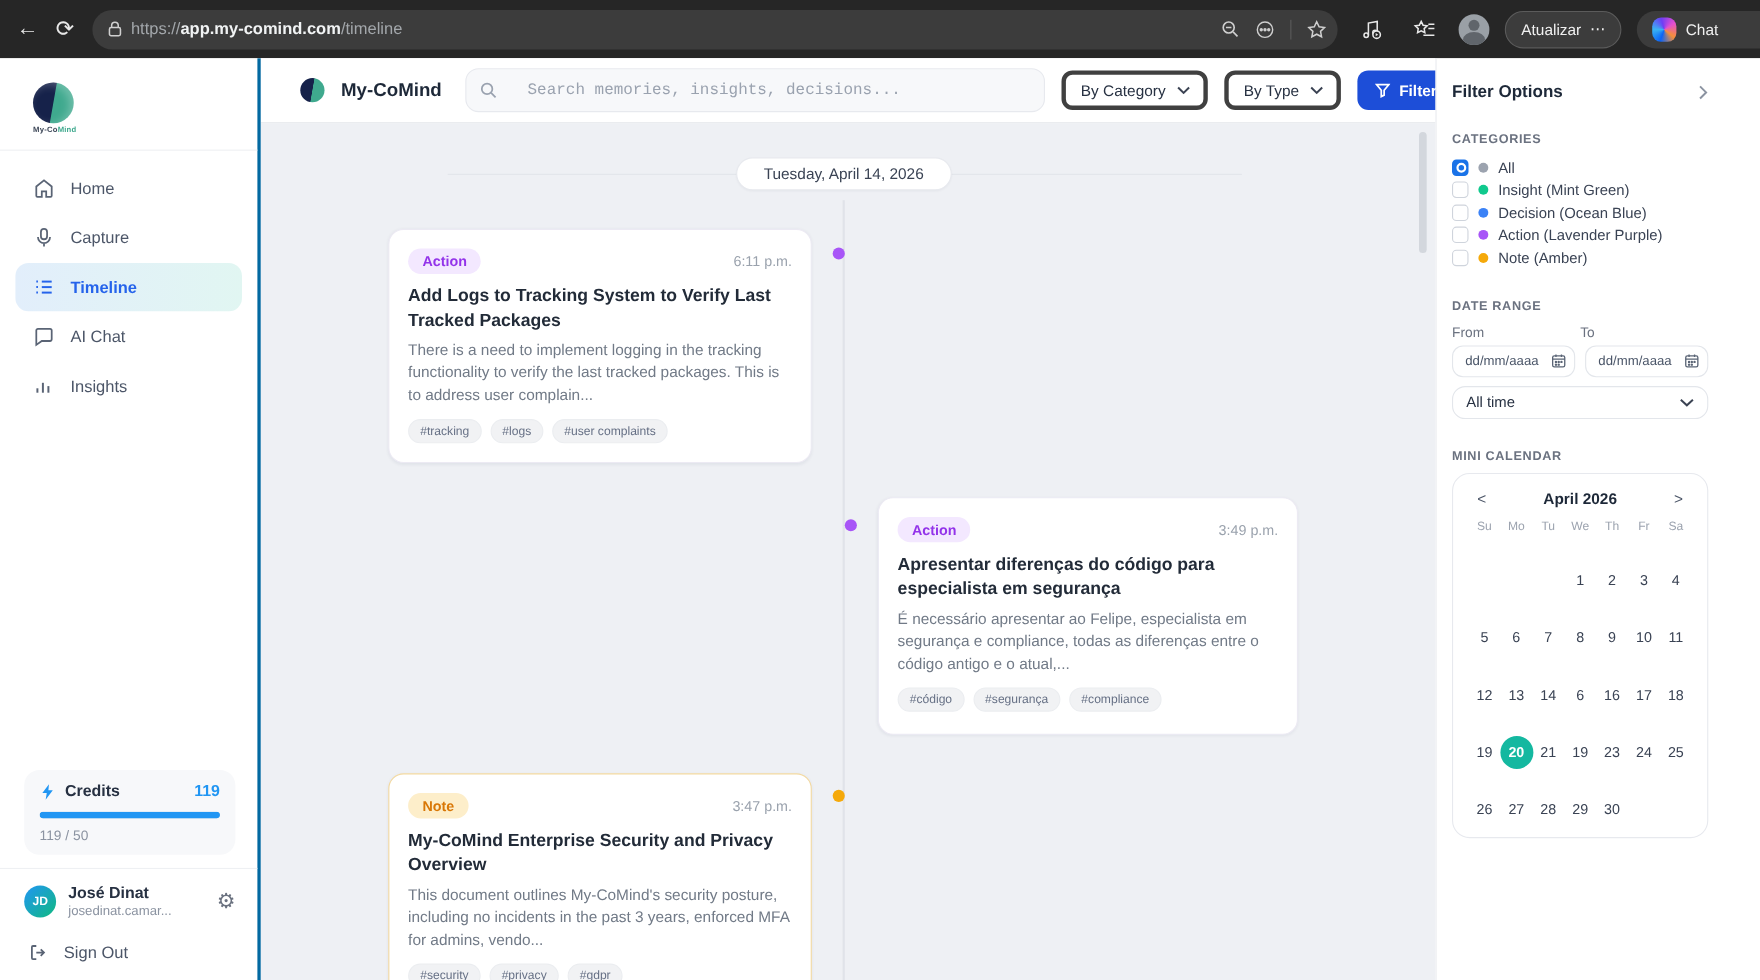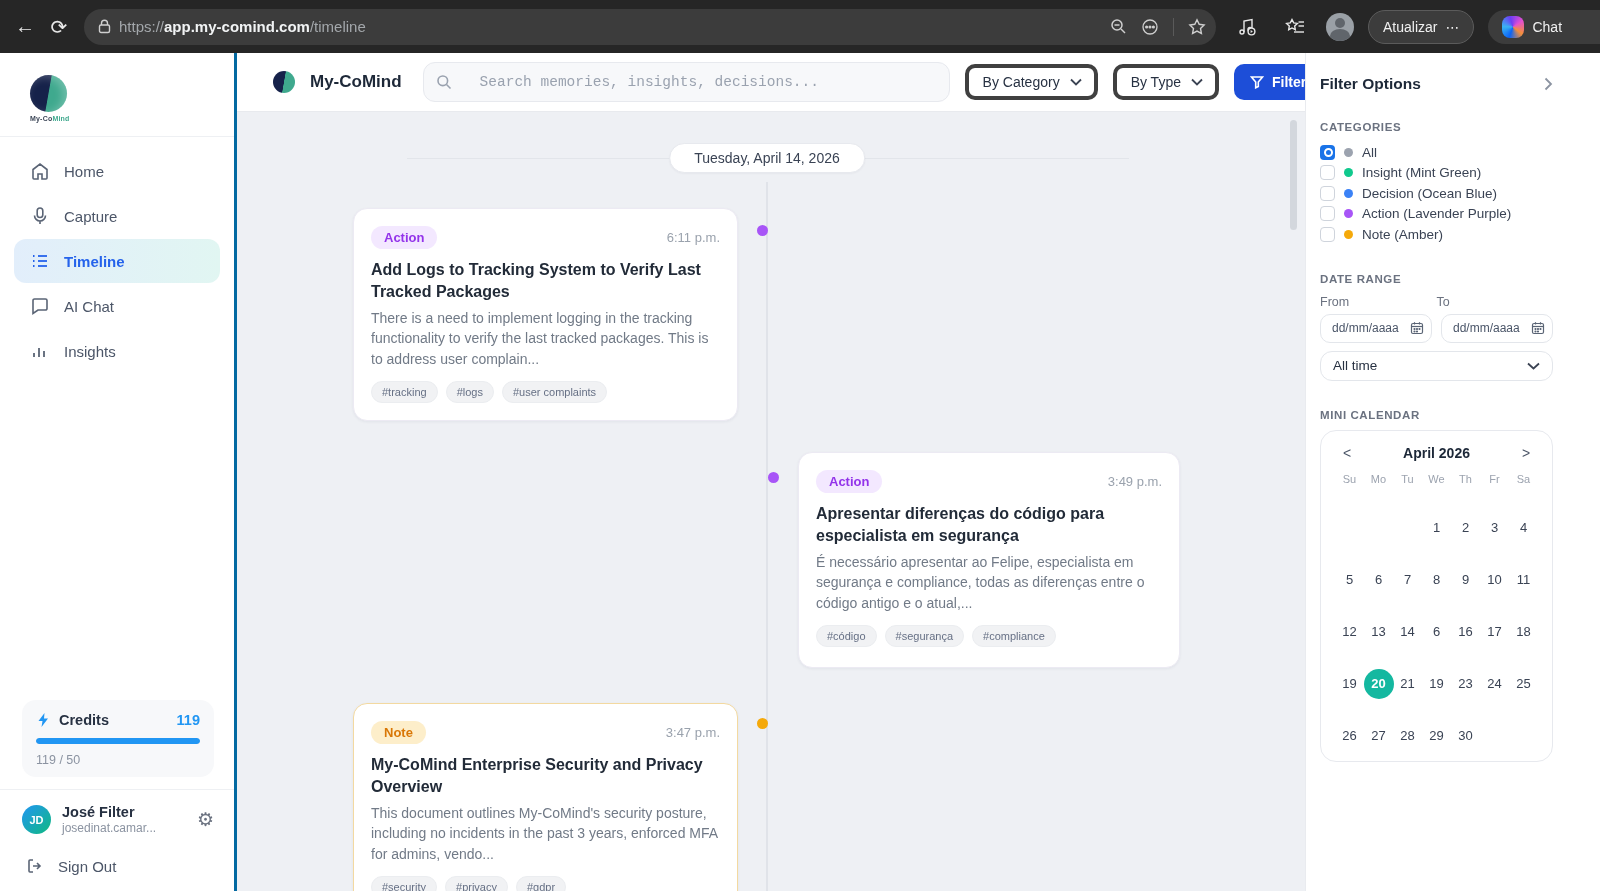--- a/index.html
+++ b/index.html
@@ -271,21 +271,21 @@
         </div>
         <div class="credits-bar">
             <div class="credits-fill"></div>
           </div>
         <div class="credits-usage">119 / 50</div>
       </div>
       <div class="user-sec">
         <div class="user-row">
           <div class="user-avatar">JD</div>
           <div class="user-meta">
-            <div class="user-name">José Filter</div>
+            <div class="user-name">José Dinat</div>
             <div class="user-email">josedinat.camar...</div>
           </div>
           <span class="gear">⚙</span>
         </div>
         <div class="signout-row">
           <span style="display:flex;color:#5a6475;">
               <svg class="ic" width="18" height="18" viewBox="0 0 18 18" fill="none" stroke="currentColor" stroke-width="1.6">
                 <path d="M7 3H4a1 1 0 0 0-1 1v10a1 1 0 0 0 1 1h3"></path>
                 <path d="M11 6l3 3-3 3M14 9H7"></path>
               </svg>

